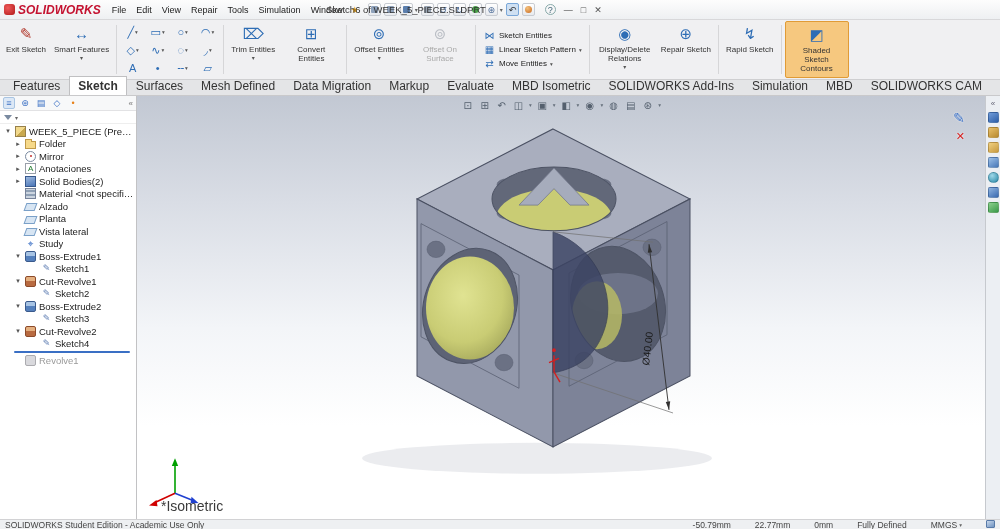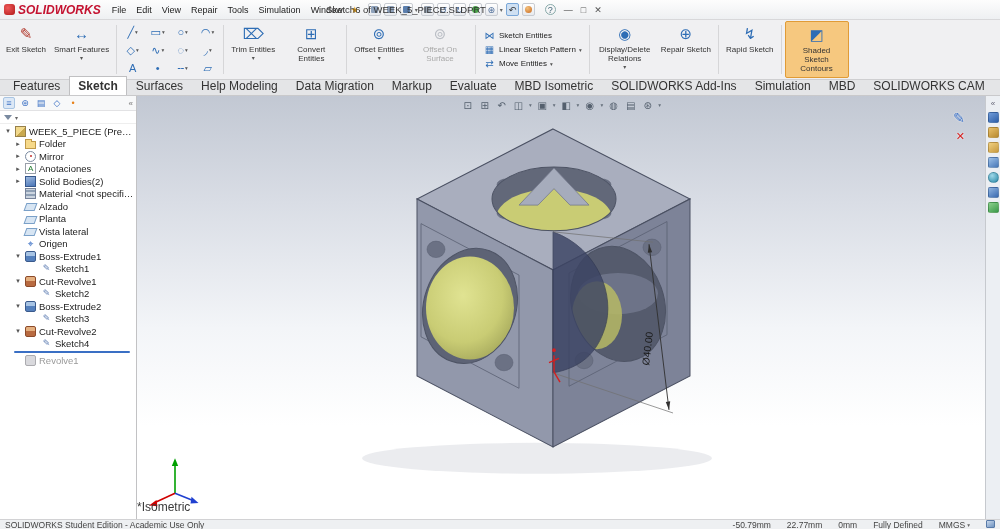--- a/index.html
+++ b/index.html
@@ -104,21 +104,21 @@
 
   
   .viewport{position:relative;flex:1;min-width:0;background:linear-gradient(180deg,#c2c8d3 0%,#d9dde5 25%,#f3f5f8 55%,#ffffff 78%,#ffffff 100%);overflow:hidden}
   .model{position:absolute;inset:0;width:100%;height:100%}
   .hud{position:absolute;top:2px;left:50%;transform:translateX(-50%);display:flex;align-items:center;gap:2px;z-index:5}
   .hudbtn{width:15px;height:14px;display:flex;align-items:center;justify-content:center;font-size:10px;color:#55606e;border-radius:2px;cursor:default}
   .hudcaret{font-size:5.5px;color:#66707c;margin:0 1px}
   .confcorner{position:absolute;top:14px;right:20px;display:flex;flex-direction:column;align-items:flex-end;gap:4px;z-index:5}
   .cc-sketch{font-size:14px;color:#3a6fc4;text-shadow:0 0 2px #fff}
   .cc-x{font-size:11px;font-weight:bold;color:#d42020;text-shadow:0 0 2px #fff}
-  .viewlabel{position:absolute;left:0;bottom:5px;font-size:12px;color:#3a3a3a;z-index:5}
+  .viewlabel{position:absolute;left:24px;bottom:5px;font-size:14px;color:#3a3a3a;z-index:5}
 
   
   .taskpane{width:15px;flex:0 0 15px;background:#eceff3;border-left:1px solid #c6c9ce;display:flex;flex-direction:column;align-items:center;padding-top:3px;gap:4px}
   .tpchev{font-size:8px;color:#667}
   .tpi{width:11px;height:11px;border-radius:2px;border:1px solid #00000022}
   .tp-res{background:linear-gradient(145deg,#6f9bd8,#2e5fa8)}
   .tp-lib{background:linear-gradient(145deg,#e8c06a,#b88a30)}
   .tp-file{background:linear-gradient(145deg,#f0d080,#c89a40)}
   .tp-pal{background:linear-gradient(145deg,#9cc0e8,#4878b8)}
   .tp-app{background:radial-gradient(circle at 35% 30%,#9fd8e8,#2888a8);border-radius:50%}
@@ -127,21 +127,21 @@
 
   
   .dtabs{height:12px;flex:0 0 12px;background:#e2e3e5;border-top:1px solid #c6c6c8;display:flex;align-items:stretch;font-size:8.5px}
   .dnav{width:13px;display:flex;align-items:center;justify-content:center;color:#667;font-size:7px}
   .dtab{padding:0 12px;display:flex;align-items:center;border-right:1px solid #cdcdcf;color:#333;cursor:default}
   .dtab.active{background:#fff;font-weight:bold}
 
   
   .statusbar{height:10px;flex:0 0 10px;background:#eef0f2;border-top:1px solid #d2d2d4;display:flex;align-items:center;font-size:8.5px;color:#444;padding:0 5px;gap:18px}
   .sb-left{white-space:nowrap}
-  .sb-right{margin-left:auto;display:flex;align-items:flex-start;gap:16px;white-space:nowrap}
+  .sb-right{margin-left:auto;display:flex;align-items:flex-start;gap:24px;white-space:nowrap}
   .sb-units{display:flex;align-items:center;gap:2px}
   .sb-caret{font-size:5.5px;color:#666}
   .sb-edit{width:9px;height:8px;background:linear-gradient(145deg,#c8d8ec,#6f93c0);border:1px solid #587aa8;border-radius:1px}
 </style>
 </head>
 <body>
 
 <div id="app">
 
   <div class="menubar">
@@ -323,21 +323,21 @@
     <div class="rbtn active">
       <span class="ric">◩</span>
       <span class="rlabel">Shaded Sketch Contours</span>
     </div>
   </div>
 
   <div class="tabsrow">
     <span class="ctab">Features</span>
     <span class="ctab active">Sketch</span>
     <span class="ctab">Surfaces</span>
-    <span class="ctab">Help Modeling</span>
+    <span class="ctab">Mesh Defined</span>
     <span class="ctab">Data Migration</span>
     <span class="ctab">Markup</span>
     <span class="ctab">Evaluate</span>
     <span class="ctab">MBD Isometric</span>
     <span class="ctab">SOLIDWORKS Add-Ins</span>
     <span class="ctab">Simulation</span>
     <span class="ctab">MBD</span>
     <span class="ctab">SOLIDWORKS CAM</span>
     <span class="ctab">SOLIDWORKS CAM TBM</span>
     <span class="ctab">Analysis Preparation</span>
@@ -401,21 +401,21 @@
             <span class="tlabel">Planta</span>
           </div>
         <div class="trow ind1">
             <span class="exp none"></span>
             <i class="ti ti-plane"></i>
             <span class="tlabel">Vista lateral</span>
           </div>
         <div class="trow ind1">
             <span class="exp none"></span>
             <i class="ti ti-origin"></i>
-            <span class="tlabel">Origen</span>
+            <span class="tlabel">Study</span>
           </div>
         <div class="trow ind1">
             <span class="exp open"></span>
             <i class="ti ti-boss"></i>
             <span class="tlabel">Boss-Extrude1</span>
           </div>
         <div class="trow ind2">
             <span class="exp none"></span>
             <i class="ti ti-sketch"></i>
             <span class="tlabel">Sketch1</span>

